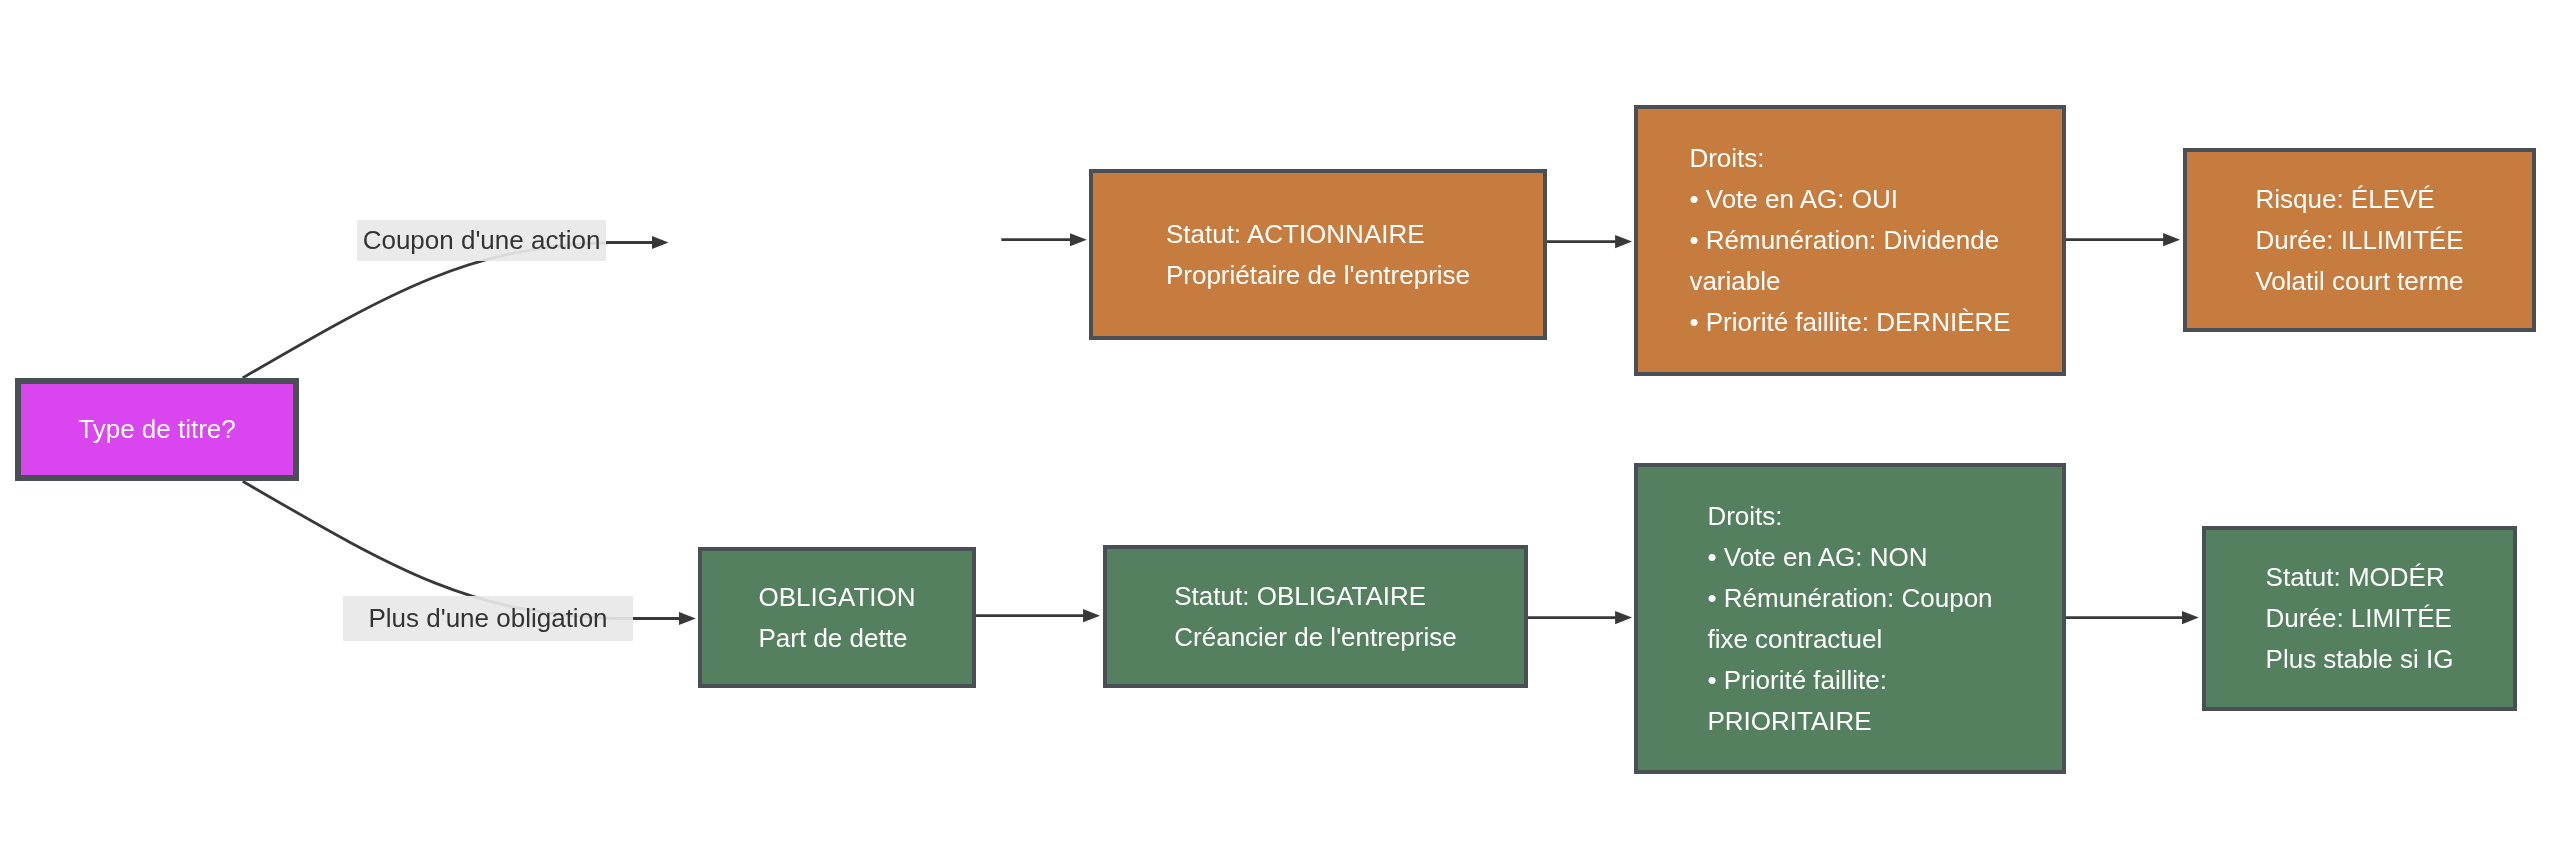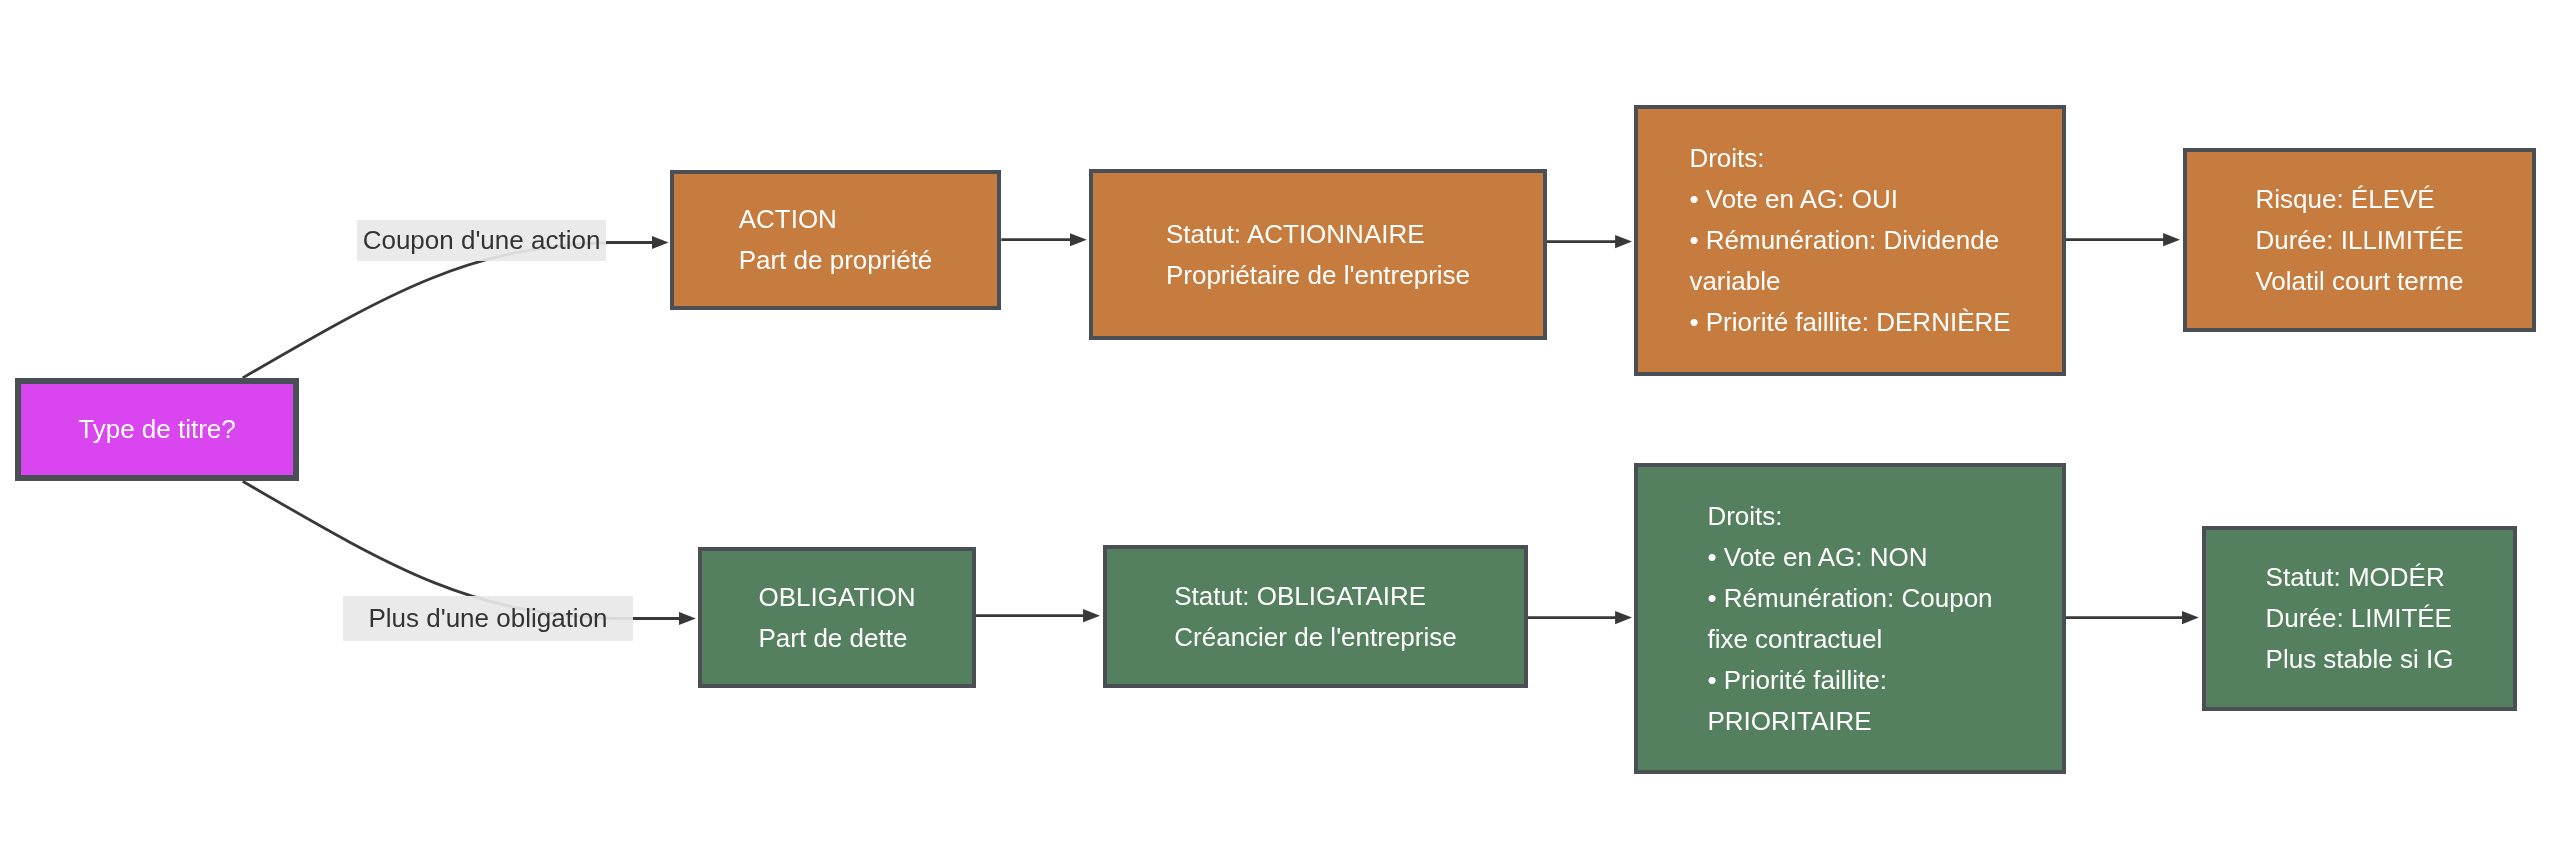--- a/index.html
+++ b/index.html
@@ -87,24 +87,20 @@
     <span class="txt">Type de titre?</span>
   </div>
 
   <div class="edge-label" style="left:357px; top:220px; width:249px; height:41px;">
     <span>Coupon d'une action</span>
   </div>
   <div class="edge-label" style="left:343px; top:596px; width:290px; height:45px;">
     <span>Plus d'une obligation</span>
   </div>
 
-  <div class="node orange" style="left:670px; top:170px; width:331px; height:140px;">
-    <span class="txt">ACTION
-Part de propriété</span>
-  </div>
   <div class="node orange" style="left:1089px; top:169px; width:458px; height:171px;">
     <span class="txt">Statut: ACTIONNAIRE
 Propriétaire de l'entreprise</span>
   </div>
   <div class="node orange" style="left:1634px; top:105px; width:432px; height:271px;">
     <span class="txt">Droits:
 • Vote en AG: OUI
 • Rémunération: Dividende
 variable
 • Priorité faillite: DERNIÈRE</span>

